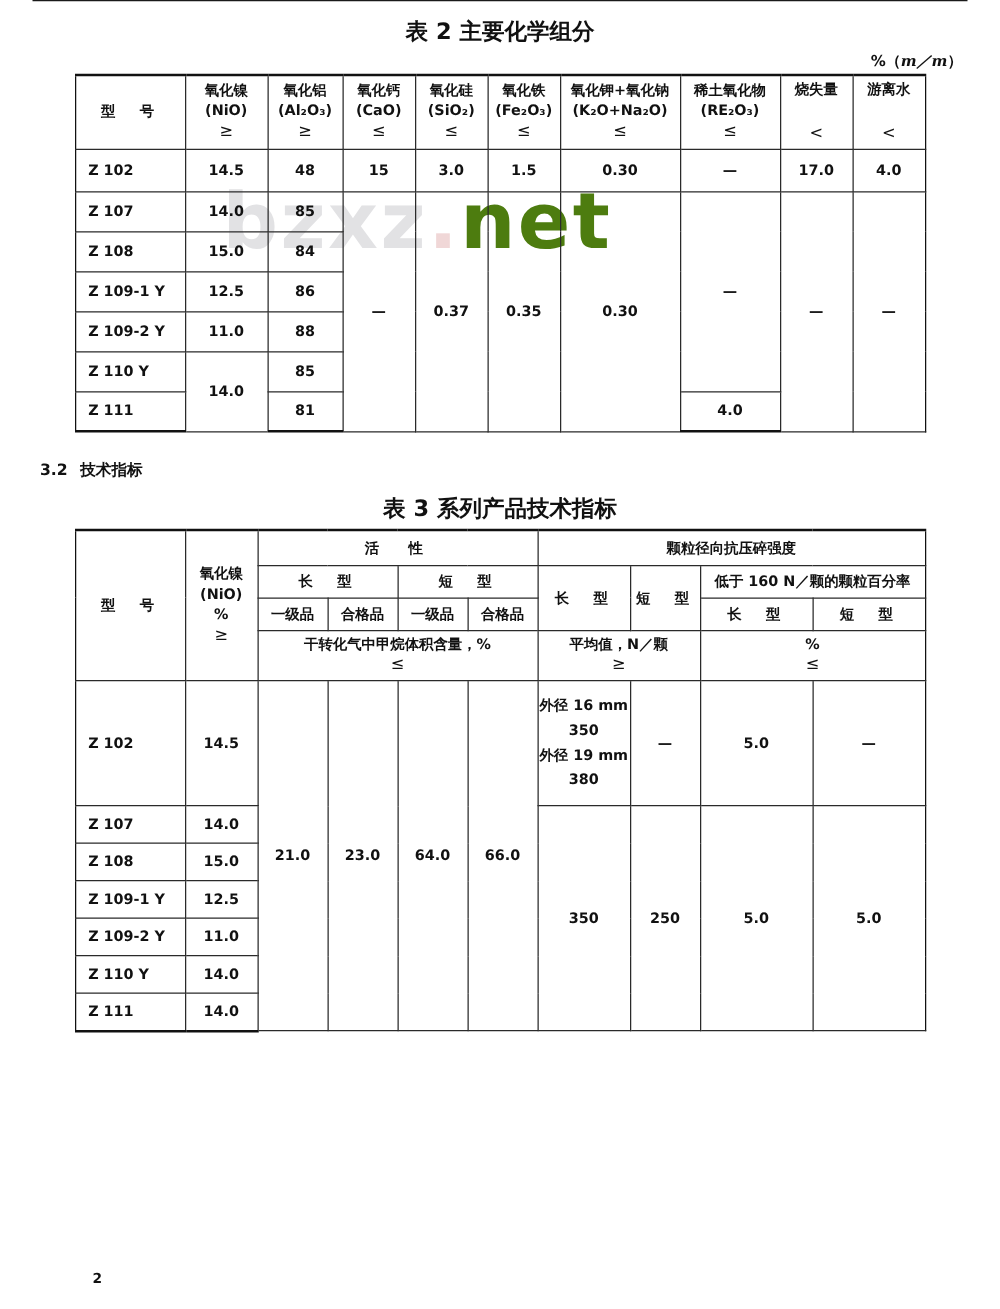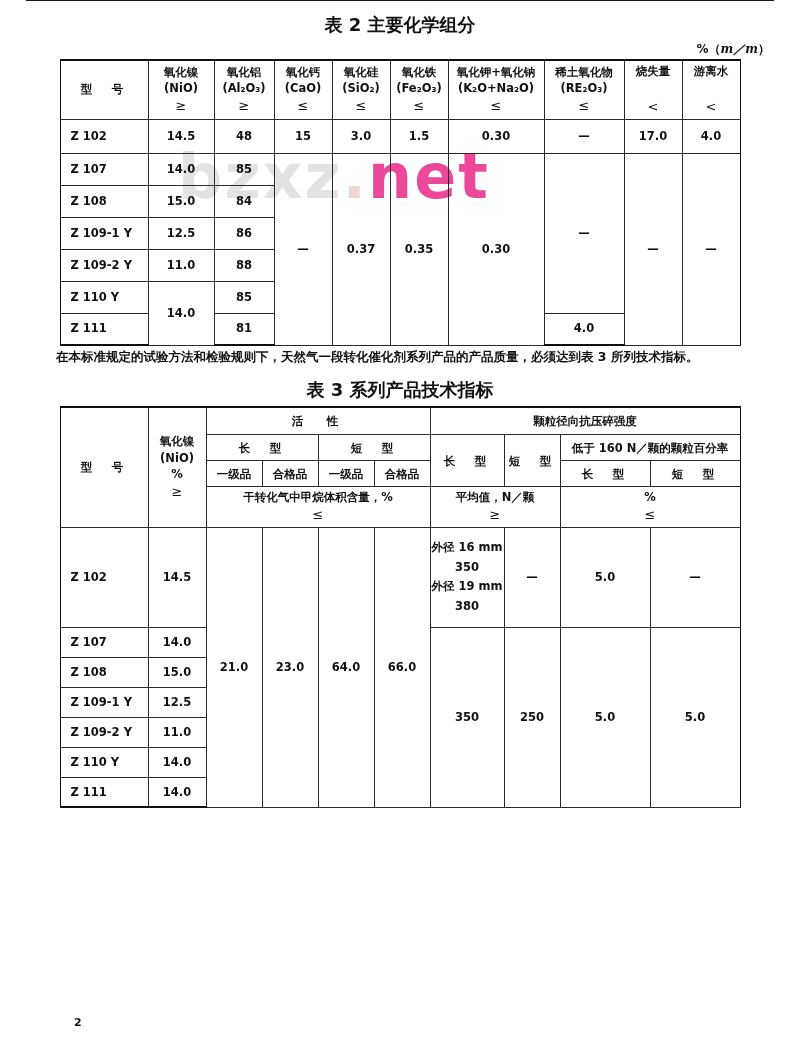--- a/index.html
+++ b/index.html
@@ -30,21 +30,21 @@
     top: 140px;
     font-size: 62px;
     font-weight: bold;
     letter-spacing: 2px;
     color: #e2e2e4;
     z-index: 0;
     user-select: none;
     font-family: "DejaVu Sans", "Liberation Sans", sans-serif;
   }
   .watermark .dot { color: #f0d7d7; }
-  .watermark .net { color: #ec4899; }
+  .watermark .net { color: #4d7c0f; }
 
   .content { position: relative; z-index: 2; }
 
   
   .doc-header {
     text-align: center;
     font-size: 14px;
     font-weight: bold;
     font-family: "DejaVu Serif", "Liberation Serif", serif;
     letter-spacing: 1px;
@@ -256,22 +256,22 @@
         </tr>
 
         <tr style="height:32px;">
           <td class="thick-l outer-bot" style="text-align:left;padding-left:10px;">Z 111</td>
           <td class="outer-bot">81</td>
           <td class="outer-bot">4.0</td>
         </tr>
       </tbody>
     </table>
 
-    <div class="body-text">
-      <span class="indent"></span><span>在本标准规定的试验方法和检验规则下，天然气一段转化催化剂系列产品的产品质量，必须达到表 3 所列技术指标。</span>
+    <div class="sec-head">
+      <span class="num">3.2</span><span>技术指标</span>
     </div>
 
     <div class="table-caption" style="margin-top:10px;">表 3   系列产品技术指标</div>
 
     <table class="doc" style="width:680px;">
       <colgroup>
         <col style="width:88px">
         <col style="width:58px">
         <col style="width:56px">
         <col style="width:56px">

